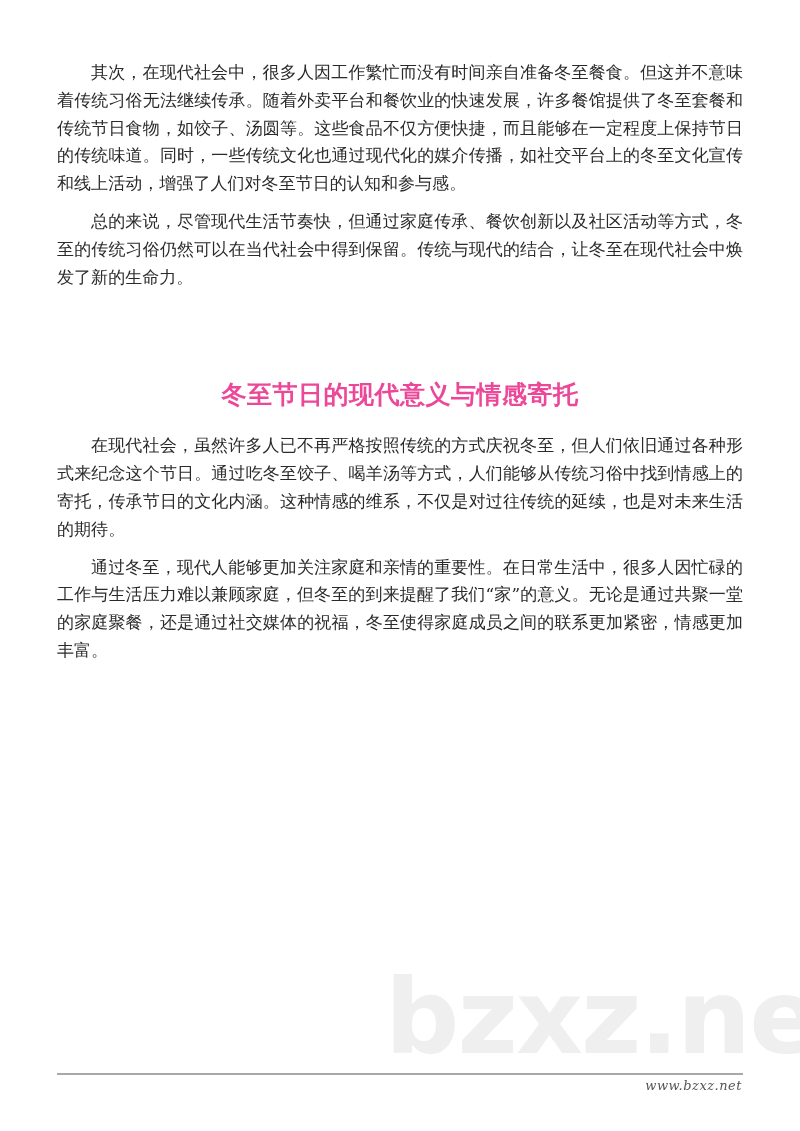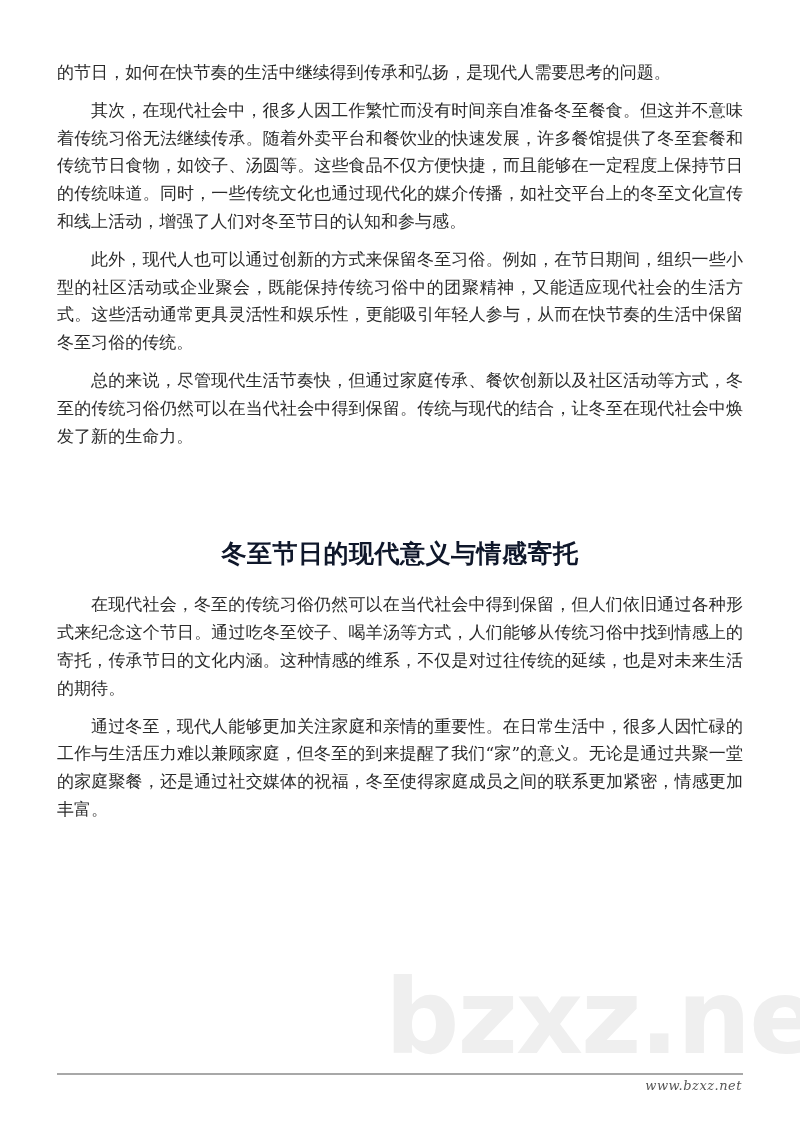--- a/index.html
+++ b/index.html
@@ -36,21 +36,21 @@
   .section-gap {
     height: 79px;
   }
   .section-title {
     margin: 0 0 22px 0;
     text-align: center;
     font-family: "DejaVu Sans", "Liberation Sans", sans-serif;
     font-weight: bold;
     font-size: 25px;
     line-height: 30px;
-    color: #0f172a;
+    color: #ec4899;
     letter-spacing: 0.5px;
   }
   .watermark {
     position: absolute;
     left: 385px;
     top: 962px;
     font-family: "DejaVu Sans", "Liberation Sans", sans-serif;
     font-weight: bold;
     font-size: 104px;
     line-height: 110px;
@@ -81,30 +81,28 @@
     padding-left: 46px;
   }
 </style>
 </head>
 <body>
 
 <div class="watermark">bzxz.net</div>
 
 <div class="page">
   <div>
-    <p class="para cont">的节日，如何在快节奏的生活中继续得到传承和弘扬，是现代人需要思考的问题。</p>
     <p class="para">其次，在现代社会中，很多人因工作繁忙而没有时间亲自准备冬至餐食。但这并不意味着传统习俗无法继续传承。随着外卖平台和餐饮业的快速发展，许多餐馆提供了冬至套餐和传统节日食物，如饺子、汤圆等。这些食品不仅方便快捷，而且能够在一定程度上保持节日的传统味道。同时，一些传统文化也通过现代化的媒介传播，如社交平台上的冬至文化宣传和线上活动，增强了人们对冬至节日的认知和参与感。</p>
-    <p class="para">此外，现代人也可以通过创新的方式来保留冬至习俗。例如，在节日期间，组织一些小型的社区活动或企业聚会，既能保持传统习俗中的团聚精神，又能适应现代社会的生活方式。这些活动通常更具灵活性和娱乐性，更能吸引年轻人参与，从而在快节奏的生活中保留冬至习俗的传统。</p>
     <p class="para">总的来说，尽管现代生活节奏快，但通过家庭传承、餐饮创新以及社区活动等方式，冬至的传统习俗仍然可以在当代社会中得到保留。传统与现代的结合，让冬至在现代社会中焕发了新的生命力。</p>
   </div>
 
   <div class="section-gap"></div>
 
   <div>
     <h2 class="section-title">冬至节日的现代意义与情感寄托</h2>
-    <p class="para">在现代社会，冬至的传统习俗仍然可以在当代社会中得到保留，但人们依旧通过各种形式来纪念这个节日。通过吃冬至饺子、喝羊汤等方式，人们能够从传统习俗中找到情感上的寄托，传承节日的文化内涵。这种情感的维系，不仅是对过往传统的延续，也是对未来生活的期待。</p>
+    <p class="para">在现代社会，虽然许多人已不再严格按照传统的方式庆祝冬至，但人们依旧通过各种形式来纪念这个节日。通过吃冬至饺子、喝羊汤等方式，人们能够从传统习俗中找到情感上的寄托，传承节日的文化内涵。这种情感的维系，不仅是对过往传统的延续，也是对未来生活的期待。</p>
     <p class="para">通过冬至，现代人能够更加关注家庭和亲情的重要性。在日常生活中，很多人因忙碌的工作与生活压力难以兼顾家庭，但冬至的到来提醒了我们“家”的意义。无论是通过共聚一堂的家庭聚餐，还是通过社交媒体的祝福，冬至使得家庭成员之间的联系更加紧密，情感更加丰富。</p>
 
   </div>
 </div>
 
 <div class="footer-rule"></div>
 <div class="footer-text">www.bzxz.net</div>
 
 </body></html>

